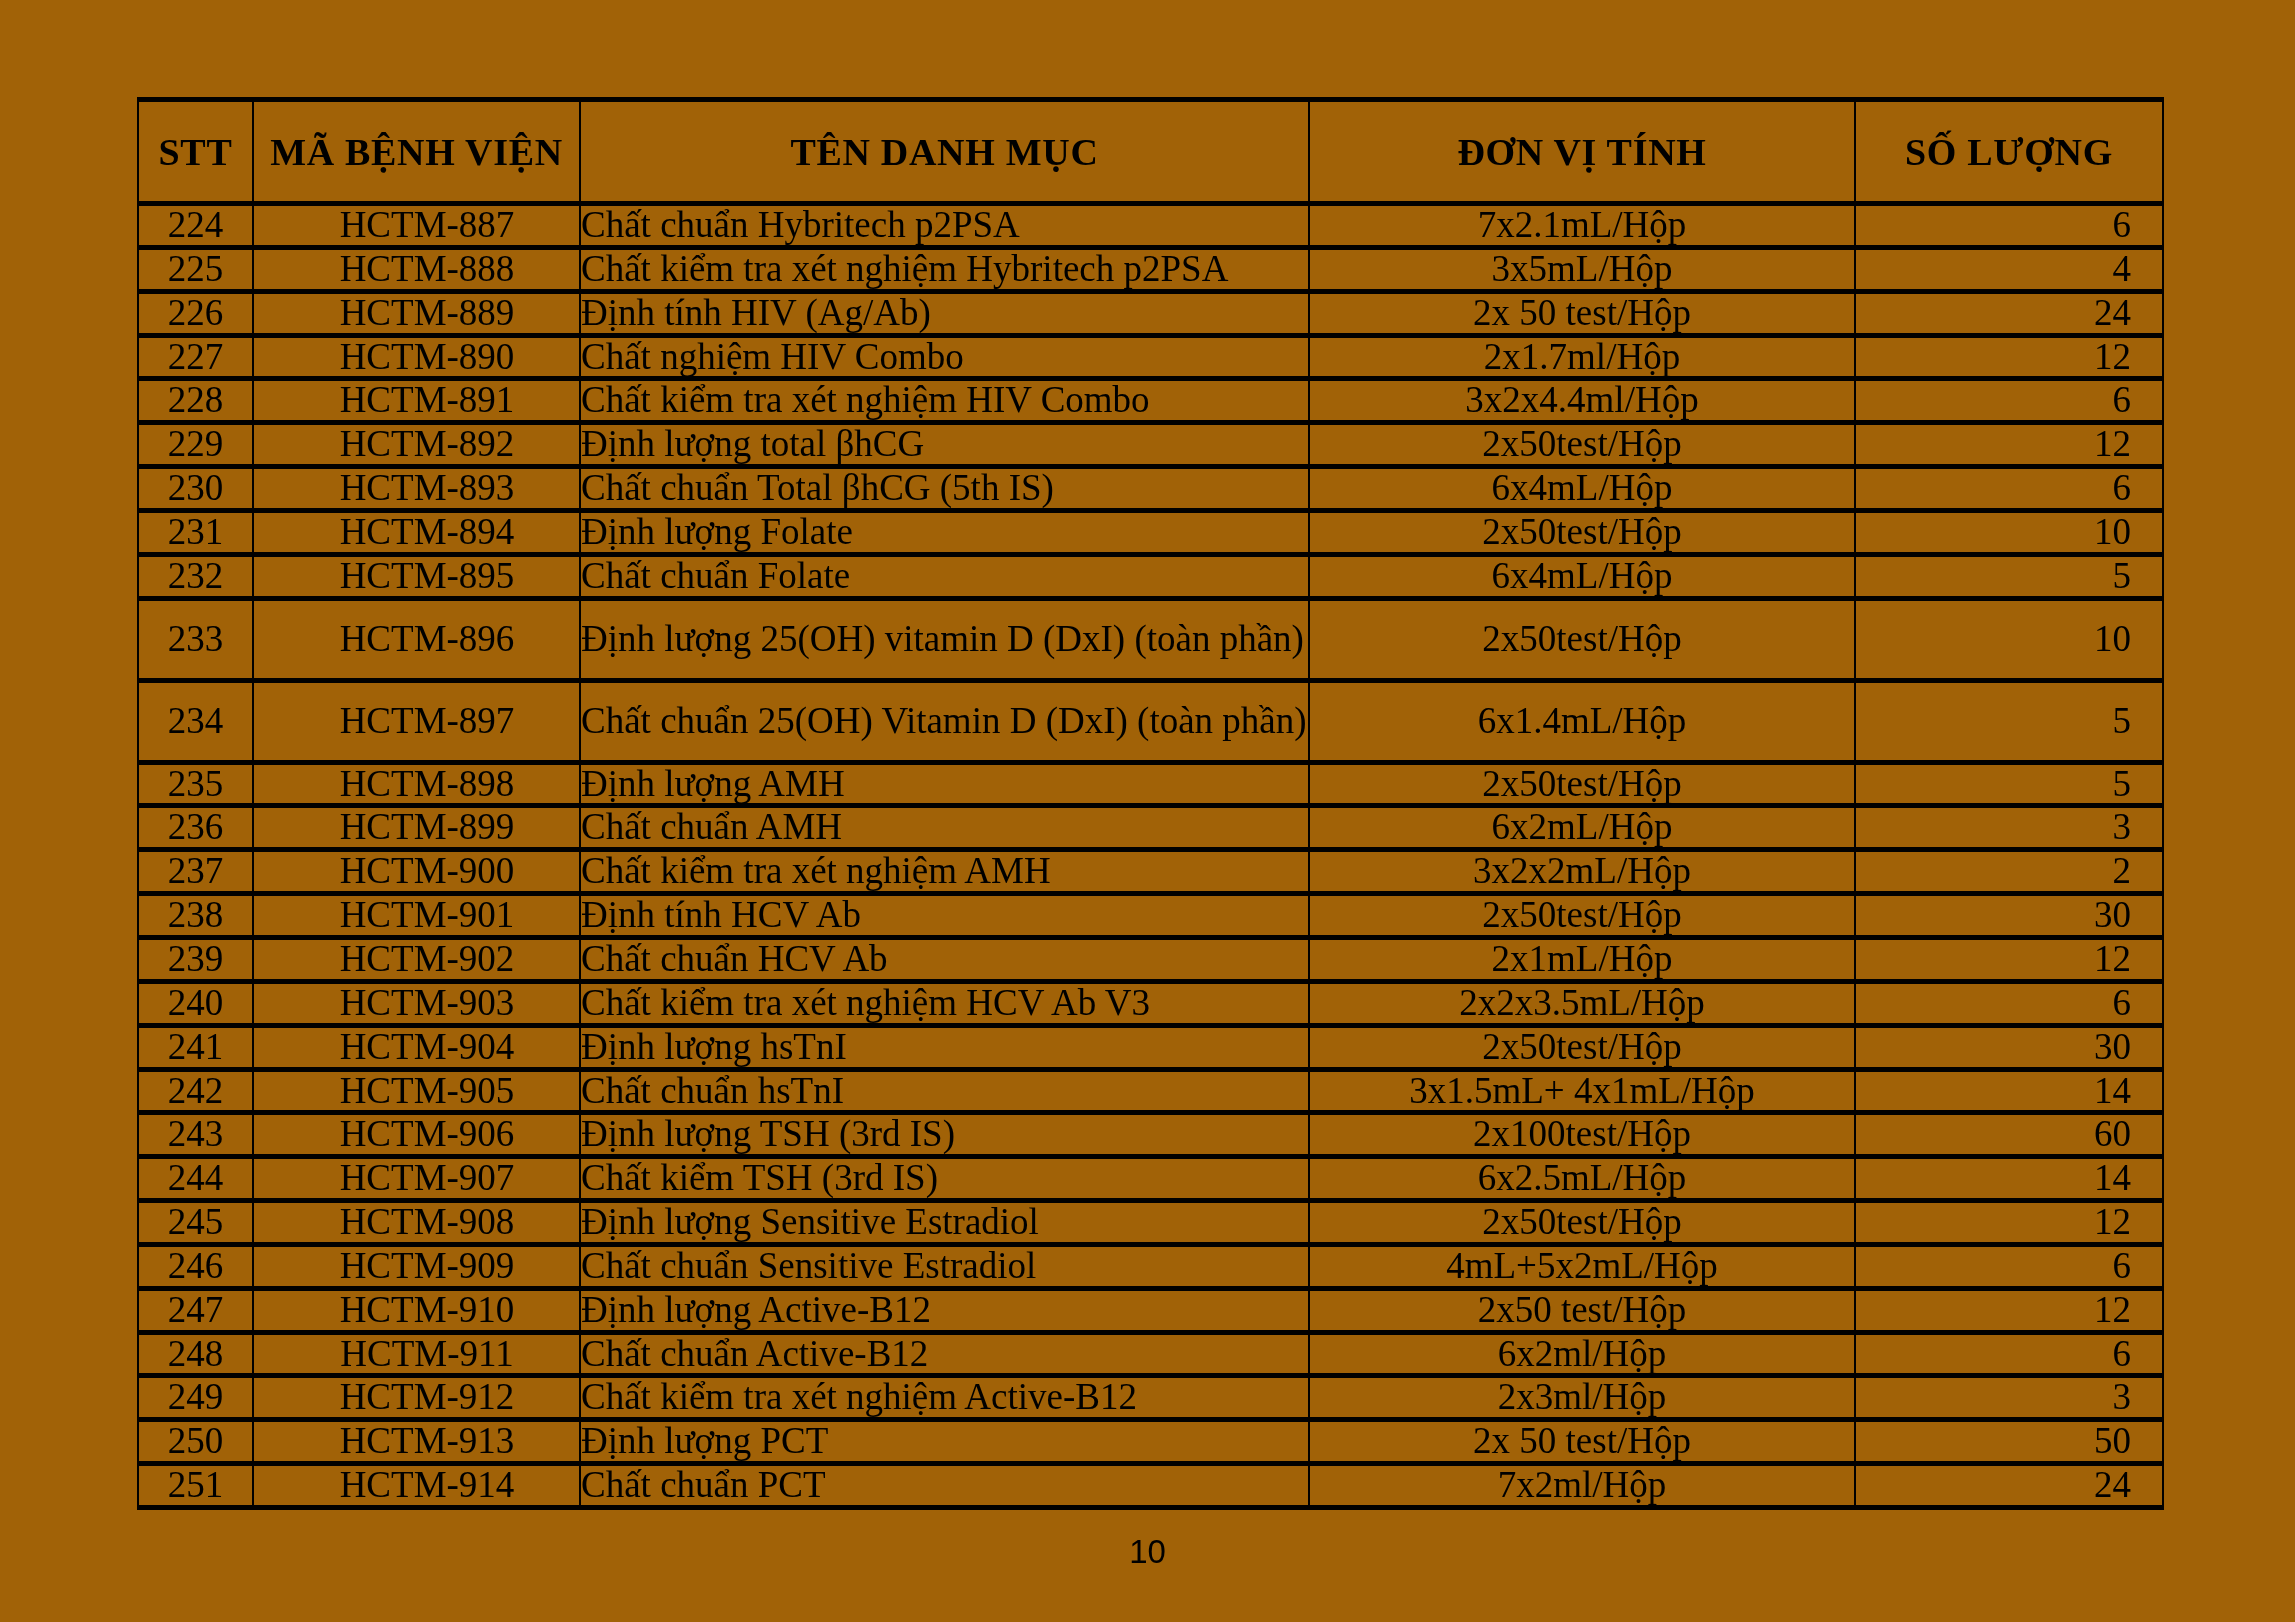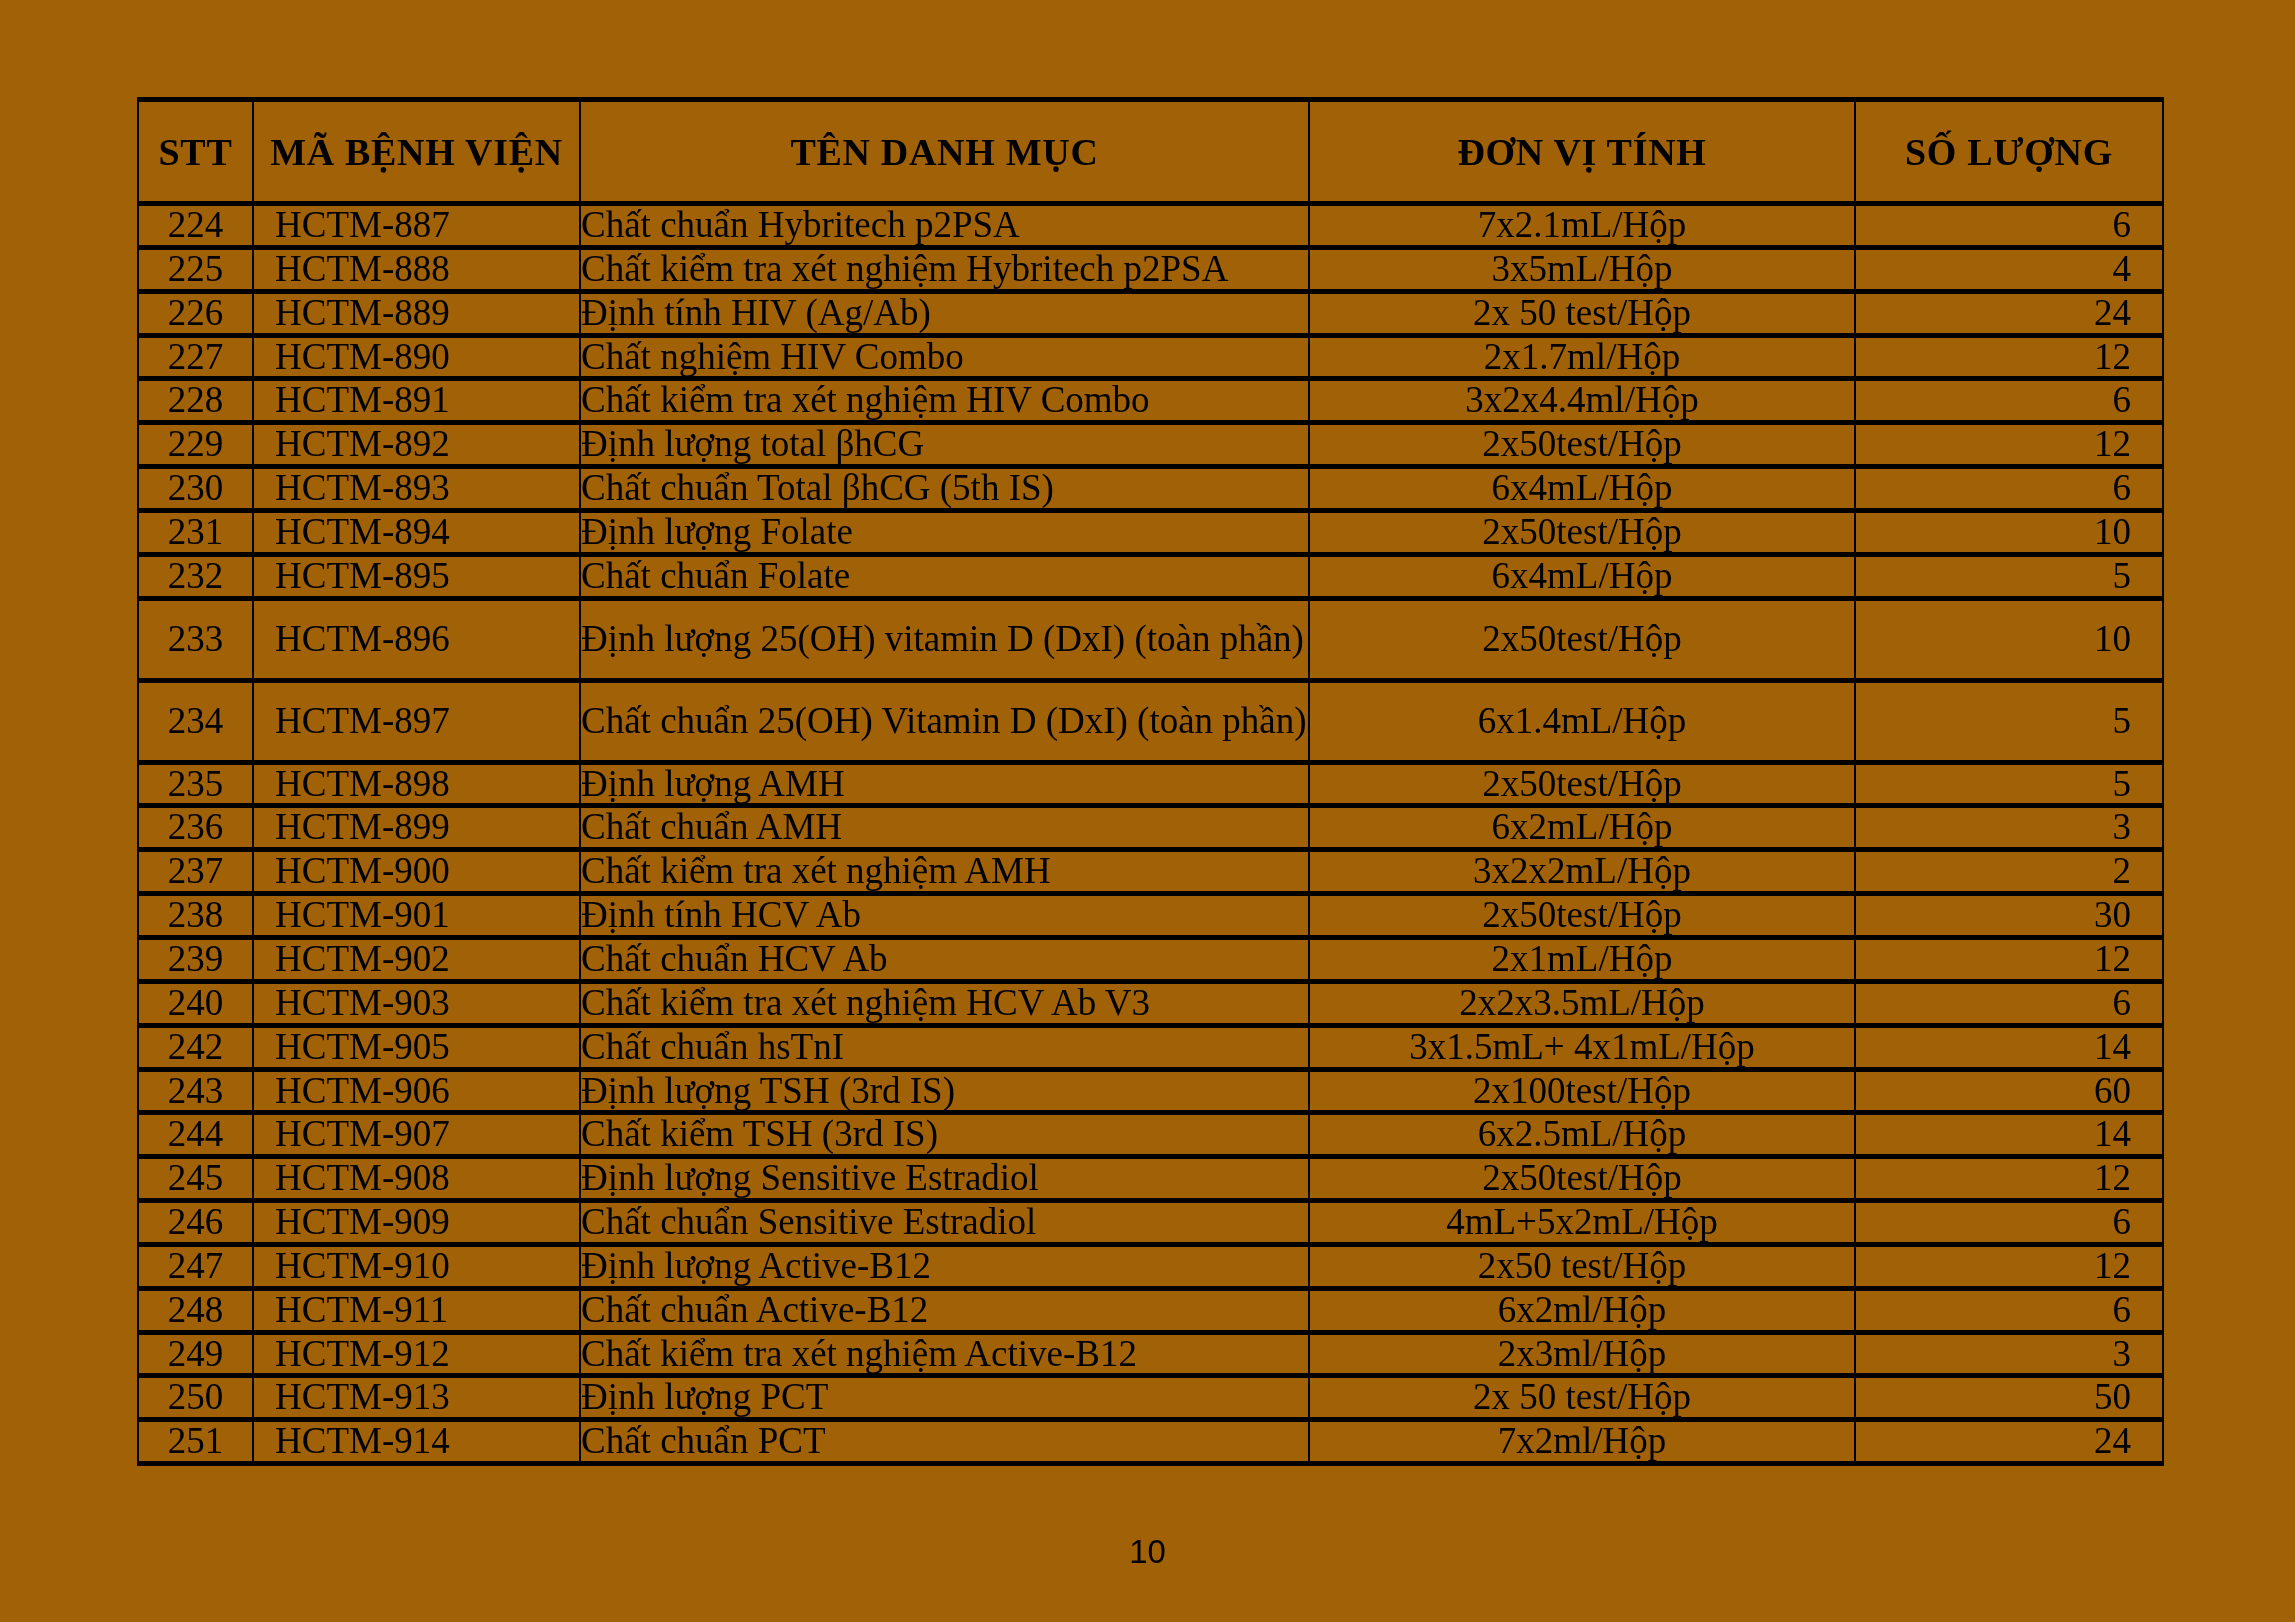--- a/index.html
+++ b/index.html
@@ -38,21 +38,21 @@
     text-align: center;
     letter-spacing: 0.7px;
   }
   .inv td {
     font-size: 37px;
     line-height: 1.05;
   }
   tr.row  { height: 43px; }
   tr.tall { height: 82px; }
   td.c-stt { text-align: center; }
-  td.c-ma  { text-align: left;  padding-left: 21px; }
+  td.c-ma  { text-align: center;  padding-left: 21px; }
   td.c-ten { text-align: left;  padding-left: 0;  }
   td.c-dvt { text-align: center; }
   td.c-sl  { text-align: right; padding-right: 31px; }
   .pagenum {
     position: absolute;
     left: 0; top: 1533px;
     width: 100%;
     text-align: center;
     font-family: "Liberation Sans", "DejaVu Sans", sans-serif;
     font-size: 33px;
@@ -194,20 +194,27 @@
           <td class="c-sl">12</td>
         </tr>
         <tr class="row">
           <td class="c-stt">240</td>
           <td class="c-ma">HCTM-903</td>
           <td class="c-ten">Chất kiểm tra xét nghiệm HCV Ab V3</td>
           <td class="c-dvt">2x2x3.5mL/Hộp</td>
           <td class="c-sl">6</td>
         </tr>
         <tr class="row">
+          <td class="c-stt">241</td>
+          <td class="c-ma">HCTM-904</td>
+          <td class="c-ten">Định lượng hsTnI</td>
+          <td class="c-dvt">2x50test/Hộp</td>
+          <td class="c-sl">30</td>
+        </tr>
+        <tr class="row">
           <td class="c-stt">242</td>
           <td class="c-ma">HCTM-905</td>
           <td class="c-ten">Chất chuẩn hsTnI</td>
           <td class="c-dvt">3x1.5mL+ 4x1mL/Hộp</td>
           <td class="c-sl">14</td>
         </tr>
         <tr class="row">
           <td class="c-stt">243</td>
           <td class="c-ma">HCTM-906</td>
           <td class="c-ten">Định lượng TSH (3rd IS)</td>

